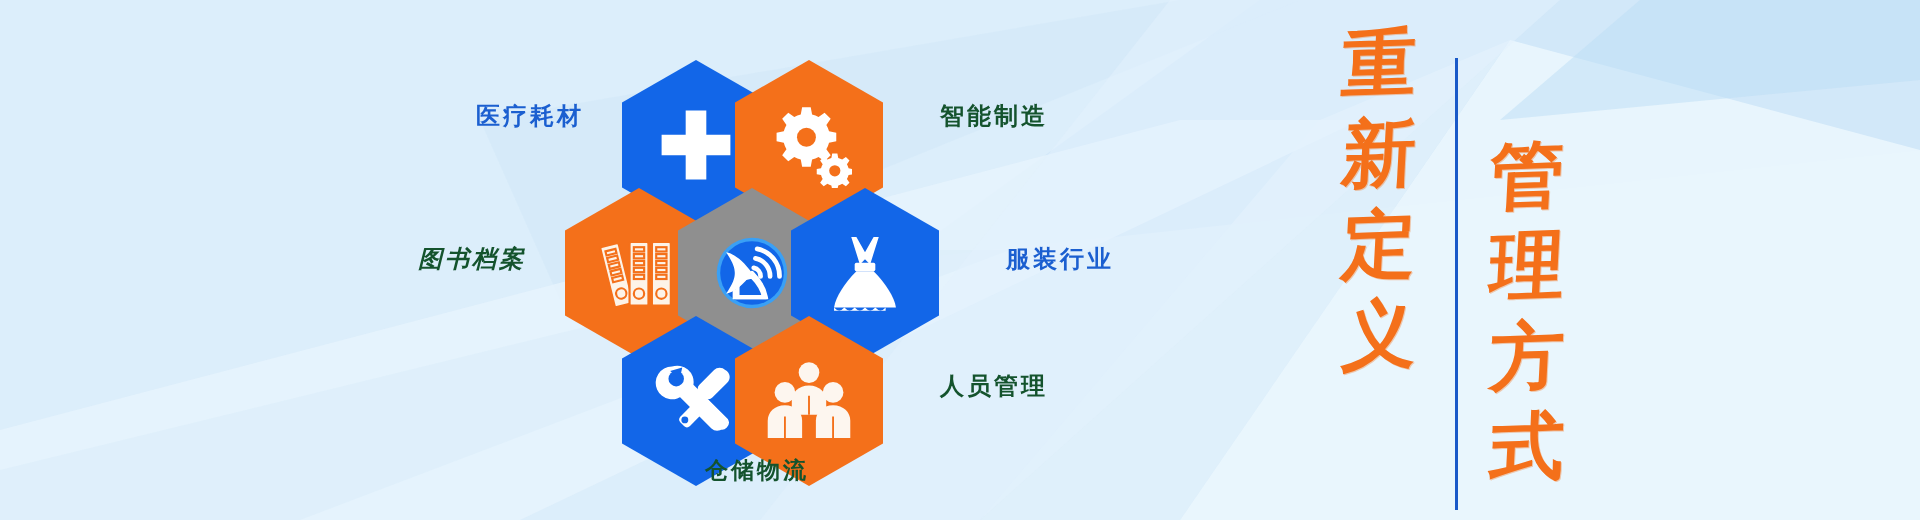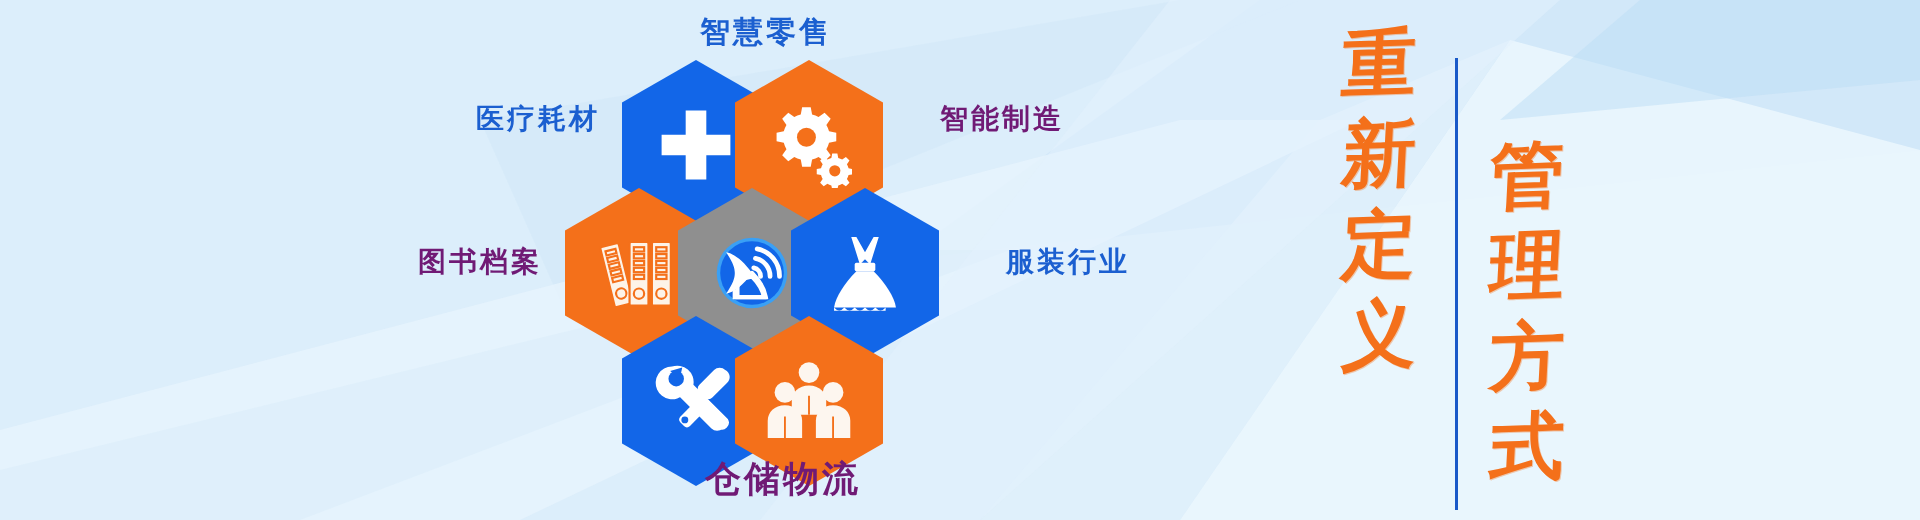--- a/index.html
+++ b/index.html
@@ -31,31 +31,31 @@
   .h-manufact{left:175px;top:0px;}
   .h-books{left:5px;     top:128px;}
   .h-center{left:118px;  top:128px;}
   .h-apparel{left:231px; top:128px;}
   .h-tools{left:62px;    top:256px;}
   .h-people{left:175px;  top:256px;}
 
   
   .lbl{position:absolute;white-space:nowrap;font-weight:700;letter-spacing:3px;}
   .lbl-blue{color:#1b5fd0;}
-  .lbl-orange{color:#701a75;text-align:center;}
-  .lbl-28{font-size:28px;}
+  .lbl-orange{color:#14532d;text-align:center;}
+  .lbl-28{font-size:24px;}
 
   .l-retail   {left:700px;  top:12px;  font-size:30px;}
   .l-medical  {left:476px;  top:100px;}
   .l-manufact {left:940px;  top:100px;}
-  .l-books    {left:418px;  top:243px;}
+  .l-books    {left:418px;  top:243px;font-style:italic;}
   .l-apparel  {left:1006px; top:243px;font-family:Liberation Mono, monospace;}
   .l-tools    {left:482px;  top:370px;}
   .l-people   {left:940px;  top:370px;}
-  .l-logistics{left:705px;  top:455px; font-size:36px;}
+  .l-logistics{left:705px;  top:455px; font-size:23px;}
 
   
   .calli{position:absolute;top:0;height:520px;}
   .calli-col{
     position:absolute;
     width:98px;
     display:flex;flex-direction:column;align-items:center;justify-content:flex-start;
     color:#f4701a;
     font-family:"DejaVu Serif","Liberation Serif",serif;
     font-weight:700;
@@ -193,25 +193,25 @@
           <path d="M78 55 c12 0 20 8 20 18 l0 20 -40 0 0-20 c0-10 8-18 20-18 Z"></path>
         </g>
         <g stroke="#f4701a" stroke-width="2.2" fill="none">
           <path d="M22 68 l0 25 M78 68 l0 25 M50 44 l0 22"></path>
         </g>
       </svg>
     </div>
 
   </div>
 
-  <div class="lbl lbl-blue l-retail">智慧零售</div>
   <div class="lbl lbl-blue lbl-28 l-medical">医疗耗材</div>
   <div class="lbl lbl-orange lbl-28 l-manufact">智能制造</div>
   <div class="lbl lbl-orange lbl-28 l-books">图书档案</div>
   <div class="lbl lbl-blue lbl-28 l-apparel">服装行业</div>
+  <div class="lbl lbl-orange lbl-28 l-people">人员管理</div>
   <div class="lbl lbl-orange l-logistics">仓储物流</div>
 
   <div class="calli calli-col calli-left">
     <span>重</span>
     <span>新</span>
     <span>定</span>
     <span>义</span>
   </div>
 
   <div class="calli-divider"></div>

